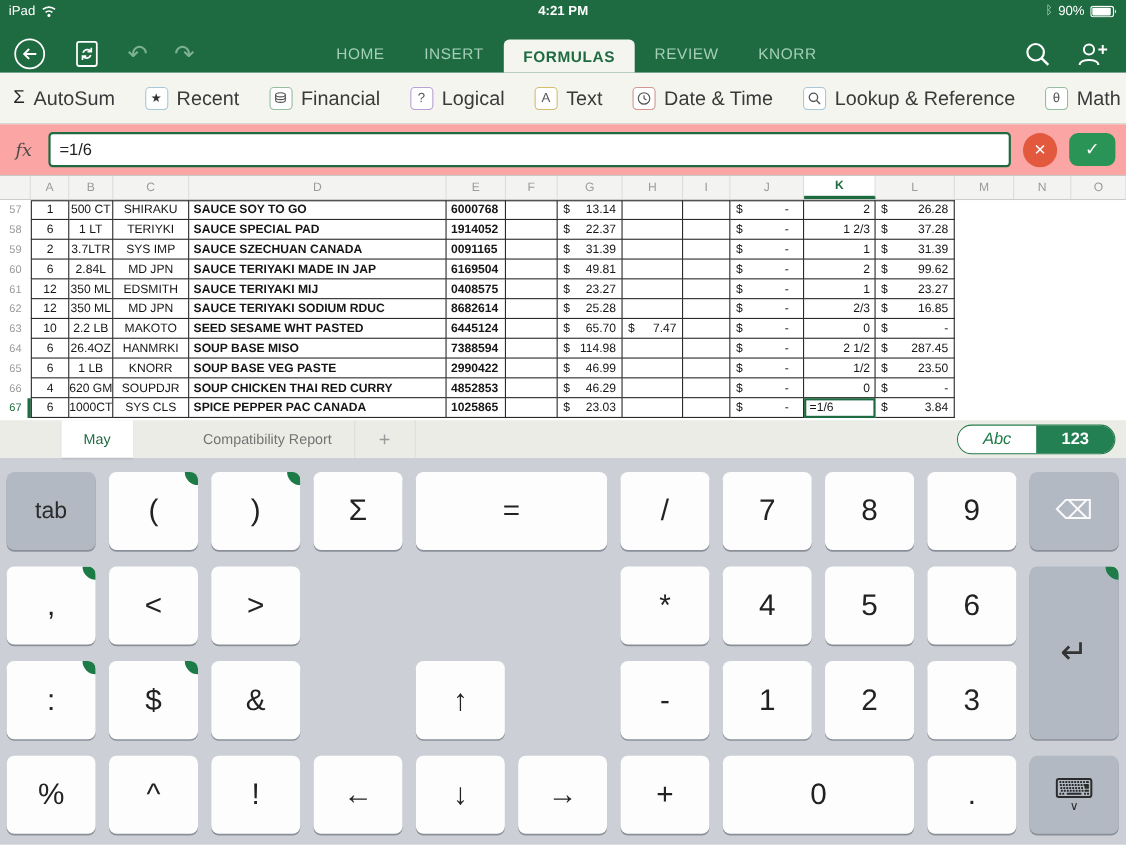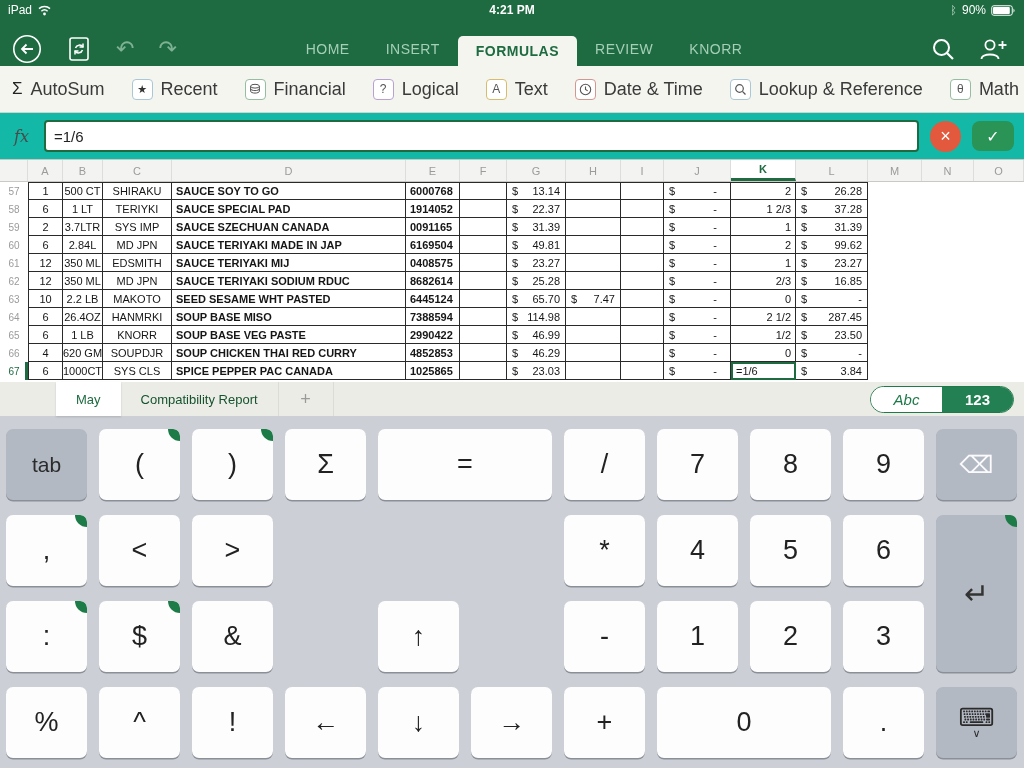--- a/index.html
+++ b/index.html
@@ -31,21 +31,21 @@
   .ribox { width:21px; height:21px; border-radius:4px; border:1.5px solid #999; background:#fff; display:flex; align-items:center; justify-content:center; font-size:12px; color:#555; flex:0 0 21px; }
   .b-blue { border-color:#a9c7d6; } .b-green { border-color:#96bd9f; }
   .b-purple { border-color:#b9a1d2; } .b-yellow { border-color:#d6bd6e; }
   .b-red { border-color:#d29790; } .b-orange { border-color:#dcaf6f; }
   .sigma-glyph { font-size:17px; color:#222; }
   .more-item { margin-left:auto; margin-right:10px; }
   .more-glyph { color:#b5762c; font-size:13px; letter-spacing:1px; }
   .rdivider { width:1px; height:26px; background:#d0d0ca; margin-right:14px; }
 
   
-  .fbar { height:47px; background:#14b8a6; display:flex; align-items:center; padding:0 10px 0 14px; border-bottom:1px solid #c9c9c4; flex:0 0 47px; }
+  .fbar { height:47px; background:#fca5a5; display:flex; align-items:center; padding:0 10px 0 14px; border-bottom:1px solid #c9c9c4; flex:0 0 47px; }
   .fx { font-family:"DejaVu Serif", serif; font-style:italic; font-size:16px; color:#4a4a4a; width:30px; }
   .finput { flex:1; height:32px; border:2px solid #1e6b41; border-radius:4px; background:#fff; font-size:15px; padding:0 8px; font-family:"Liberation Sans", sans-serif; color:#222; outline:none; }
   .fbtn { width:31px; height:31px; border-radius:50%; background:#e2593e; color:#fff; display:flex; align-items:center; justify-content:center; font-size:18px; margin-left:11px; }
   .fbtn.ok { width:42px; height:30px; border-radius:8px; background:#2a9356; font-size:16px; }
 
   
   .grid { flex:0 0 222px; background:#fff; overflow:hidden; }
   .ghead { display:flex; height:22px; background:#f3f3f1; border-bottom:1px solid #c9c9c5; }
   .hc { display:flex; align-items:center; justify-content:center; font-size:11px; color:#9b9b9b; border-right:1px solid #dddddb; flex-shrink:0; }
   .hc.active { background:#fff; color:#1e6b41; font-weight:bold; border-bottom:3px solid #1e6b41; }
@@ -61,21 +61,21 @@
   .gut.sel { color:#1e6b41; box-shadow:inset -3px 0 0 #1e6b41; font-weight:normal;text-align:right; }
   .al { justify-content:flex-start; padding-left:4px;font-weight:bold; }
   .money { justify-content:space-between; padding:0 5px; }
   .money .amt { text-align:right; }
   .cj.money .amt { padding-right:8px; }
   .ck { justify-content:flex-end; padding-right:4px; }
   .ck.selected { border:2px solid #1e6b41; justify-content:flex-start; padding-left:3px; padding-right:0; }
 
   
   .sheetbar { flex:0 0 34px; background:#ececе7; background-color:#ececе7; background:#ececE7; display:flex; align-items:center; position:relative; background:#ecece7; }
-  .stab { height:34px; display:flex; align-items:center; padding:0 20px; font-size:13px; color:#14532d; }
+  .stab { height:34px; display:flex; align-items:center; padding:0 20px; font-size:13px; color:#737373;margin-left:44px; }
   .stab.active { background:#fff; color:#1e6b41; margin-left:56px; box-shadow:0 1px 2px rgba(0,0,0,.15); }
   .addtab { width:56px; height:34px; display:flex; align-items:center; justify-content:center; color:#9a9a9a; font-size:18px; border-left:1px solid #dcdcd7; border-right:1px solid #dcdcd7; }
   .mode { margin-left:auto; margin-right:10px; display:flex; height:27px; border:1.5px solid #1f7a49; border-radius:14px; overflow:hidden; font-size:15px; }
   .mode .seg { display:flex; align-items:center; justify-content:center; width:71px; }
   .seg.abc { background:#fff; color:#1f7a49;font-style:italic; }
   .seg.num { background:#238052; color:#fff; font-weight:bold; }
 
   
   .kb { flex:1; background:#ccd0d6; display:grid; grid-template-columns:repeat(11, 81px); grid-template-rows:71px 71px 71px 71px; column-gap:12px; row-gap:15px; padding:13px 6px 12px; }
   .key { position:relative; background:#fdfdfe; border-radius:7px; box-shadow:0 1.5px 0 #8a8f98; display:flex; align-items:center; justify-content:center; font-size:27px; color:#222; overflow:hidden; }

